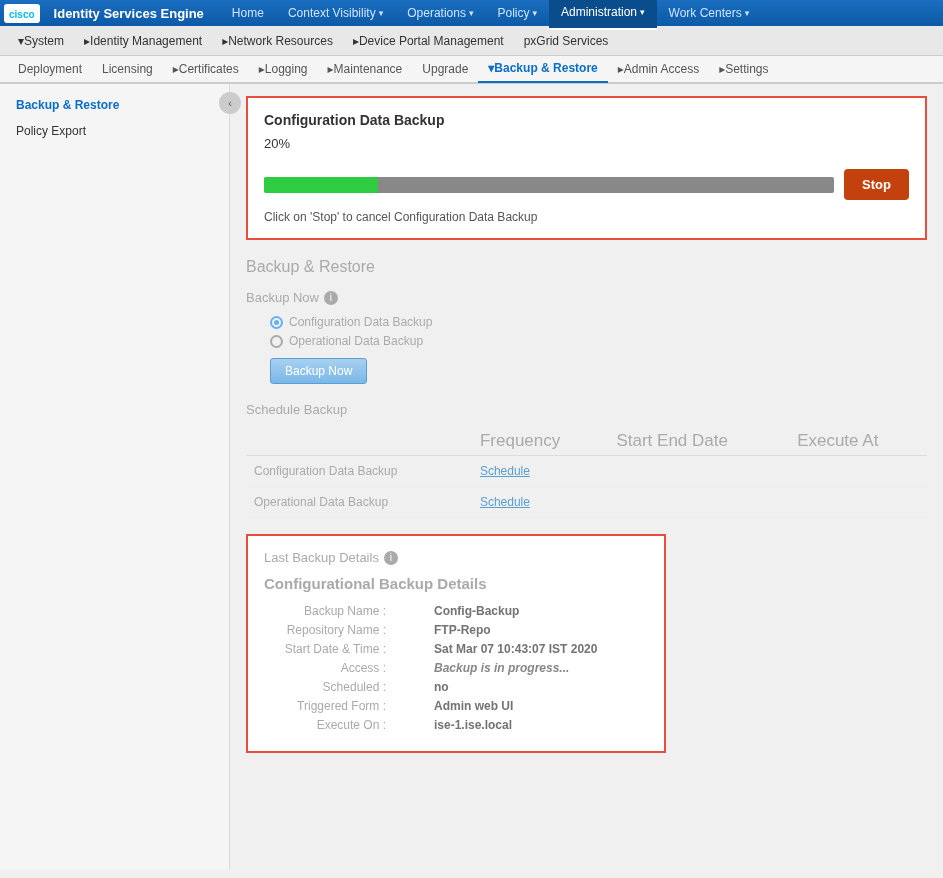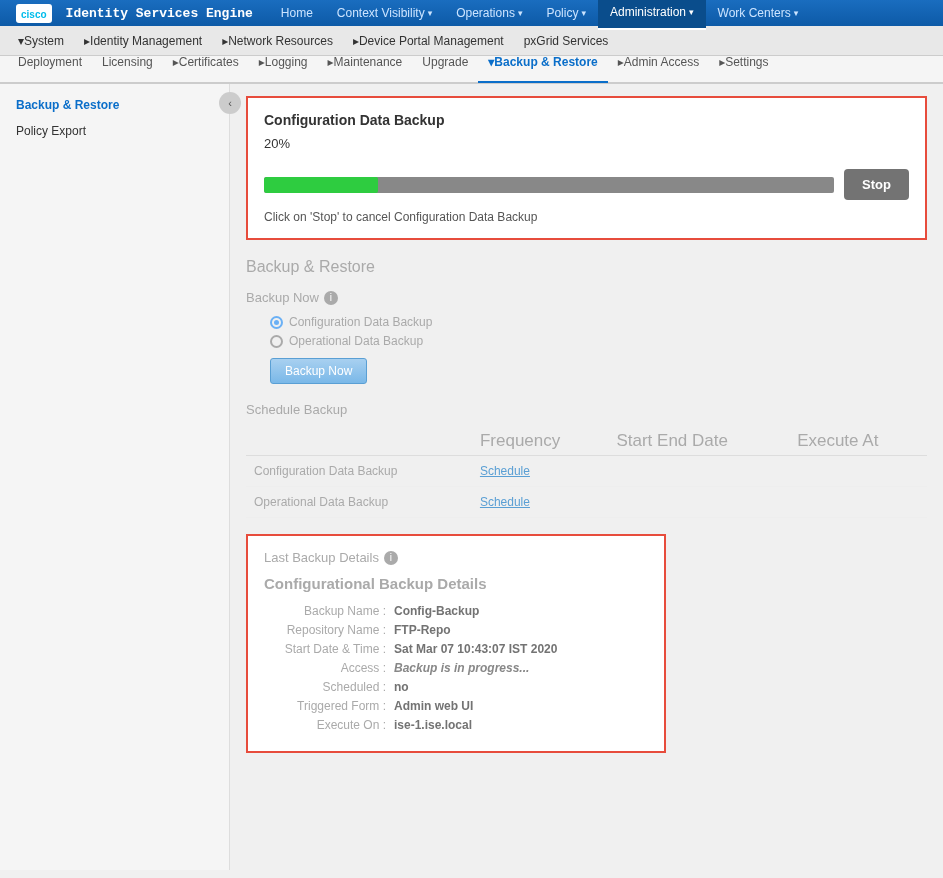--- a/index.html
+++ b/index.html
@@ -4,21 +4,21 @@
   <style>
     * { box-sizing: border-box; margin: 0; padding: 0; }
     body { font-family: Arial, sans-serif; font-size: 13px; background: #f0f0f0; }
 
     
     .top-nav {
       background: linear-gradient(180deg, #1a6dbf 0%, #0d5aa7 100%);
       display: flex;
       align-items: center;
       height: 26px;
-      padding: 0 16px;
+      padding: 0 4px;
     }
     .cisco-logo {
       display: flex;
       align-items: center;
       margin-right: 8px;
     }
     .cisco-logo-box {
       background: #fff;
       border-radius: 3px;
       padding: 2px 5px;
@@ -27,21 +27,20 @@
     .cisco-logo-text {
       color: #00bceb;
       font-size: 10px;
       font-weight: bold;
     }
     .app-title {
       color: #fff;
       font-size: 13px;
       font-weight: bold;
       margin-right: 16px;
-      font-family: Liberation Mono, monospace;
     }
     .nav-item {
       color: #cce4ff;
       font-size: 12px;
       padding: 0 12px;
       height: 34px;
       display: flex;
       align-items: center;
       cursor: pointer;
       white-space: nowrap;
@@ -81,20 +80,21 @@
       height: 28px;
       padding: 0 8px;
       border-bottom: 2px solid #ccc;
     }
     .third-nav-item {
       color: #555;
       font-size: 12px;
       padding: 0 10px;
       height: 28px;
       display: flex;
+      align-items: center;
       cursor: pointer;
       white-space: nowrap;
     }
     .third-nav-item.active {
       color: #0a6ec9;
       border-bottom: 2px solid #0a6ec9;
       font-weight: bold;
     }
 
     
@@ -176,21 +176,21 @@
       background: #888;
       border-radius: 2px;
       overflow: hidden;
     }
     .progress-bar-fill {
       height: 100%;
       background: #2ecc40;
       border-radius: 2px;
     }
     .stop-btn {
-      background: #737373;
+      background: #c2410c;
       color: #fff;
       border: none;
       padding: 8px 18px;
       font-size: 13px;
       font-weight: bold;
       cursor: pointer;
       border-radius: 4px;
     }
     .progress-hint {
       font-size: 12px;
@@ -312,20 +312,21 @@
     }
     .last-backup-subtitle {
       font-size: 15px;
       color: #aaa;
       font-weight: bold;
       margin-bottom: 12px;
     }
     .detail-row {
       display: flex;
       margin-bottom: 5px;
+      gap: 40px;
     }
     .detail-label {
       text-align: right;
       color: #aaa;
       font-size: 12px;
       min-width: 130px;
       padding-right: 8px;
     }
     .detail-value {
       color: #737373;

